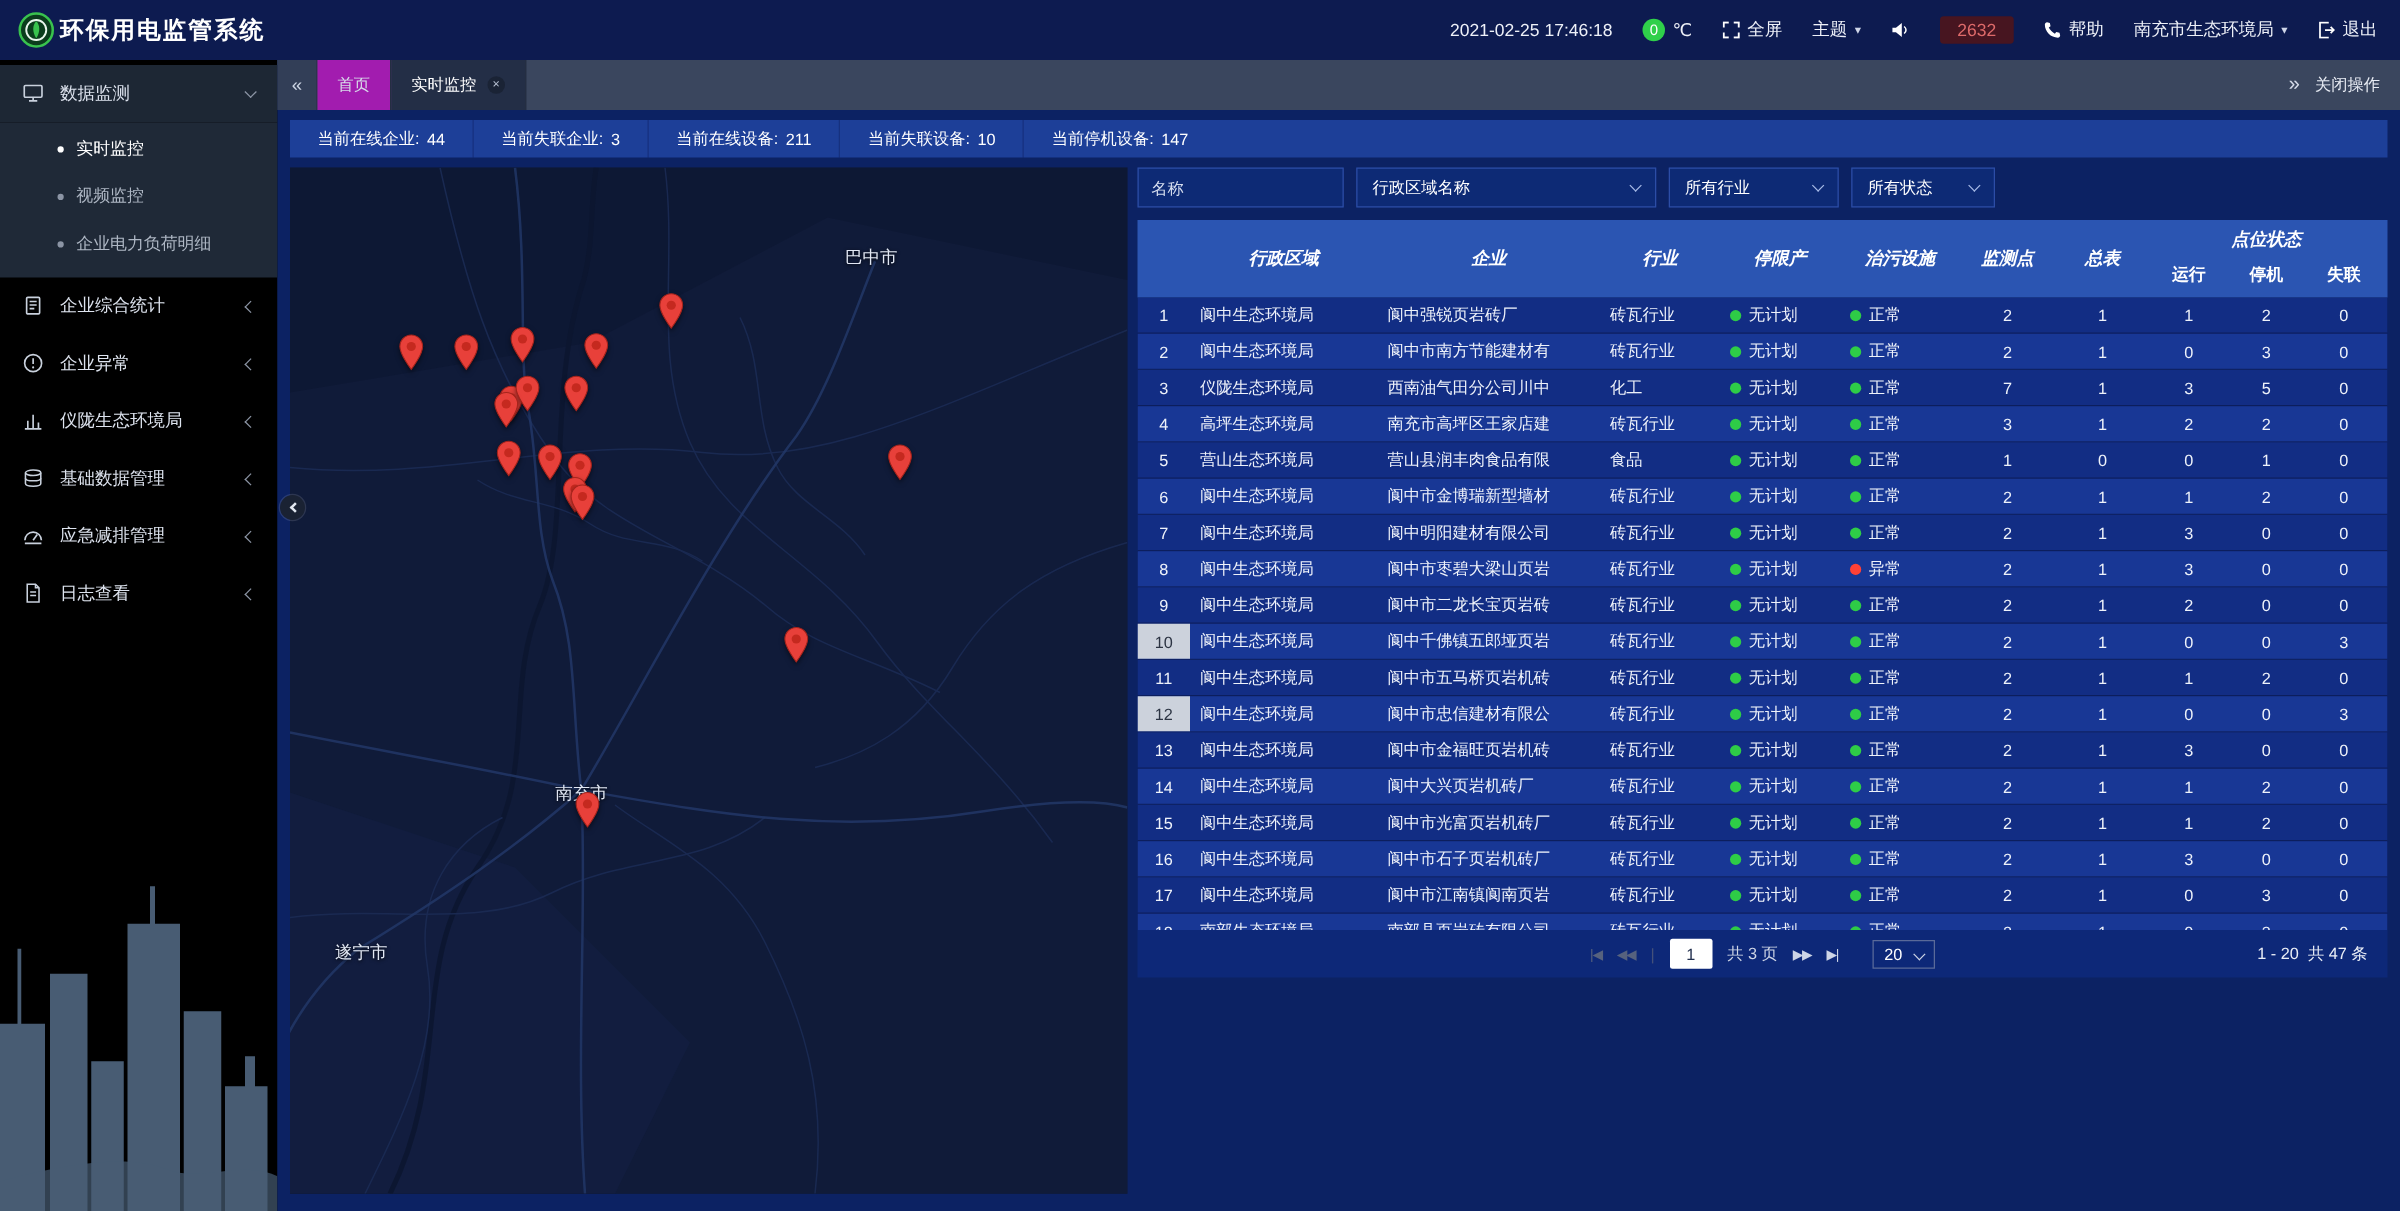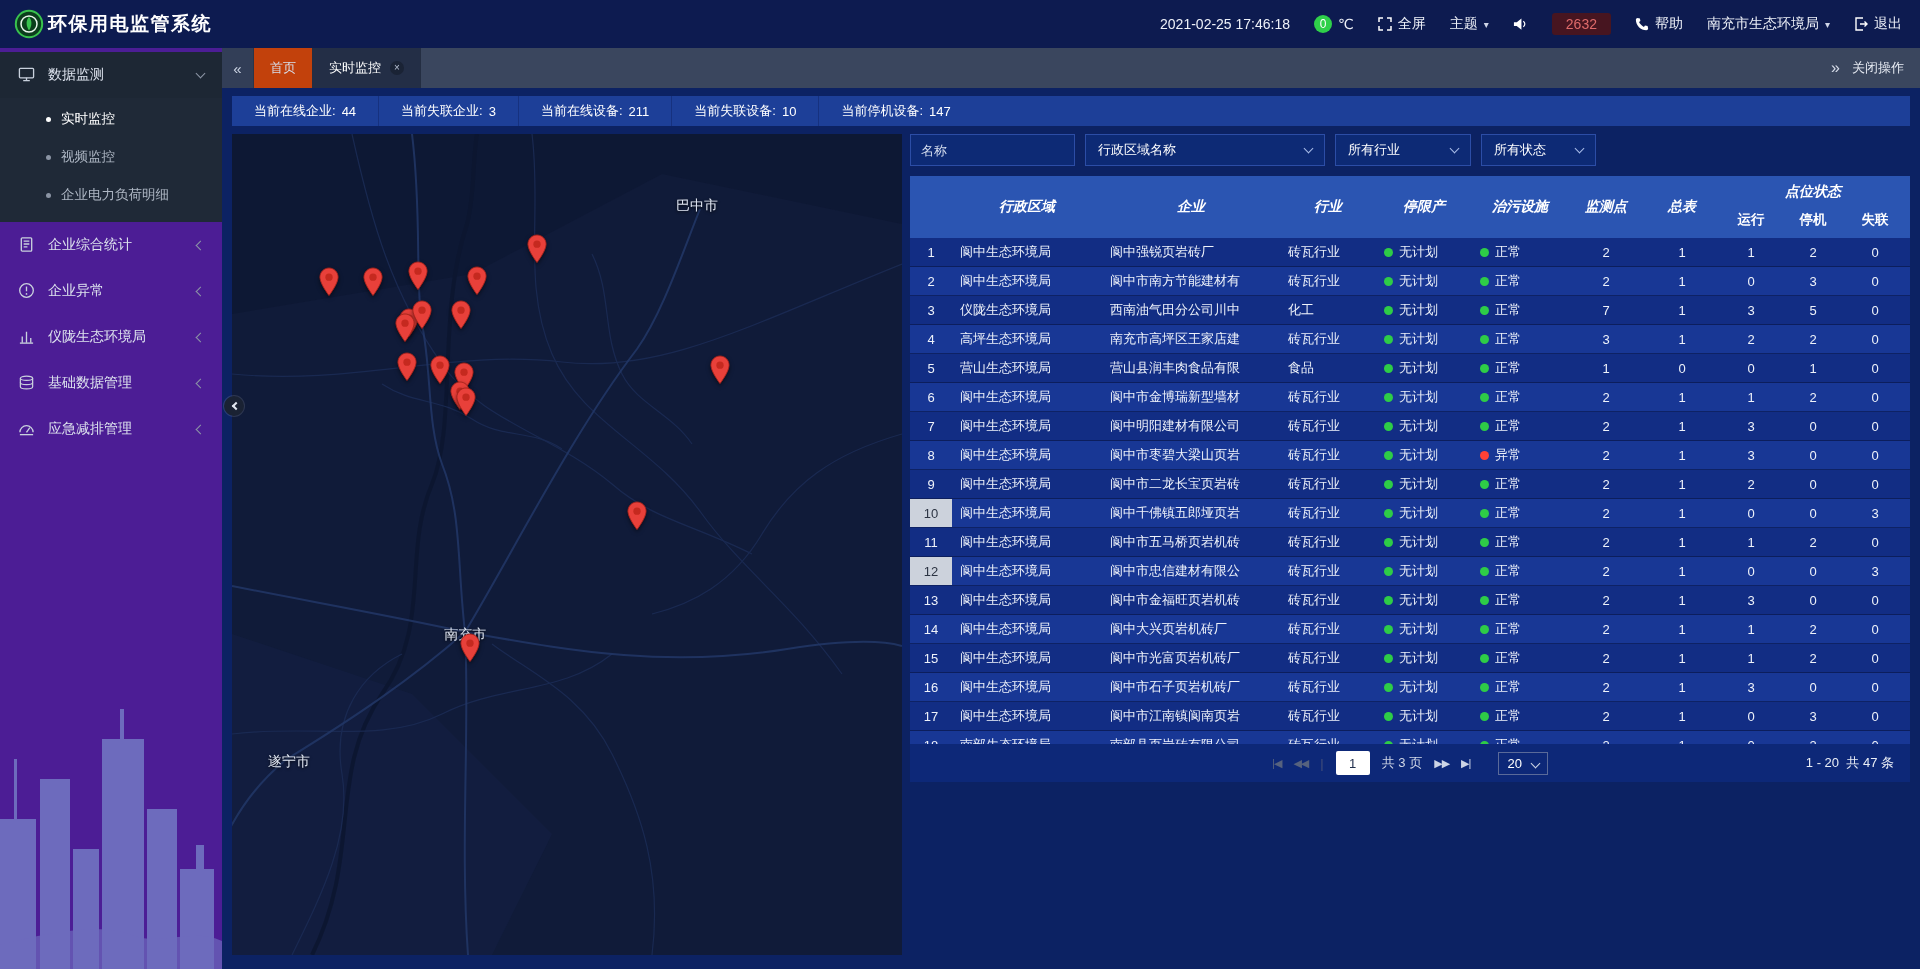--- a/index.html
+++ b/index.html
@@ -14,41 +14,41 @@
   .spacer { flex:1; }
   .tb-right { display:flex; align-items:center; gap:24px; font-size:14px; color:#eef1f8; }
   .tb-item { display:flex; align-items:center; gap:6px; white-space:nowrap; }
   .tb-item.btn { cursor:pointer; }
   .temp-badge { width:18px; height:18px; border-radius:50%; background:#2fd04a; color:#fff; font-size:12px; line-height:18px; text-align:center; display:inline-block; }
   .notif-badge { background:#471520; color:#de6a6a; padding:3px 14px; border-radius:3px; font-size:14px; cursor:pointer; }
   .caret-ch { font-size:10px; color:#cfd6e8; }
 
   
   .main { flex:1; display:flex; min-height:0; }
-  .sidebar { flex:0 0 222px; background:#4c1d95; position:relative; overflow:hidden; }
+  .sidebar { flex:0 0 222px; background:#000000; position:relative; overflow:hidden; }
   .menu { padding-top:4px; position:relative; z-index:2; }
   .group-header { height:46px; display:flex; align-items:center; padding:0 18px; font-size:14px; color:#dde3ee; cursor:pointer; }
   .group.open .group-header { background:#1d2734; }
   .group-header .gicon { width:18px; height:18px; margin-right:12px; display:inline-flex; }
   .chev { width:7px; height:7px; border-right:1.6px solid #8d96a6; border-bottom:1.6px solid #8d96a6; margin-left:auto; transform:rotate(135deg); }
   .chev.down { transform:rotate(45deg); margin-top:-3px; }
   .submenu { background:#1f2937; padding:2px 0 8px; }
   .subitem { height:38px; display:flex; align-items:center; padding-left:46px; font-size:13.5px; color:#aeb7c4; cursor:pointer; }
   .subitem .dot-b { width:5px; height:5px; border-radius:50%; background:#8b94a4; margin-right:10px; flex:0 0 5px; }
   .subitem.active { color:#ffffff; }
   .subitem.active .dot-b { background:#ffffff; }
   .skyline { position:absolute; left:0; bottom:0; z-index:1; opacity:.5; }
 
   .content { flex:1; display:flex; flex-direction:column; min-width:0; background:#0c2263; position:relative; }
 
   
   .tabbar { flex:0 0 40px; background:#3a465e; display:flex; align-items:stretch; }
   .tab-nav { width:32px; display:flex; align-items:center; justify-content:center; background:#323e57; color:#cdd5e4; font-size:15px; cursor:pointer; border-right:1px solid #2a3449; }
   .tabs { display:flex; align-items:stretch; }
-  .tab { display:flex; align-items:center; padding:0 16px; font-size:13px; color:#d7dde9; background:#c2410c; border-right:1px solid #242e42; cursor:pointer; }
+  .tab { display:flex; align-items:center; padding:0 16px; font-size:13px; color:#d7dde9; background:#a21caf; border-right:1px solid #242e42; cursor:pointer; }
   .tab.active { background:#232e46; color:#fff; }
   .tab .close { margin-left:9px; width:14px; height:14px; border-radius:50%; background:#1a2335; color:#b7c0d2; font-size:10px; line-height:13px; text-align:center; }
   .tabbar-right { margin-left:auto; display:flex; align-items:center; gap:12px; padding-right:16px; color:#e8ecf4; font-size:13px; }
   .tab-nav-r { font-size:16px; cursor:pointer; color:#d5dbe8; }
   .close-ops { cursor:pointer; }
 
   
   .statsbar { flex:0 0 30px; margin:8px 10px 0; background:#1d3f98; display:flex; align-items:center; color:#fff; font-size:13px; }
   .stat { height:100%; display:flex; align-items:center; padding:0 22px; gap:6px; }
   .stat:not(:last-child) { border-right:1px solid rgba(5,18,70,.3); }
@@ -246,20 +246,32 @@
                 <svg width="17" height="17" viewBox="0 0 18 18" fill="none" stroke="#c9d1dd" stroke-width="1.4">
                   <path d="M2 13a7 7 0 0 1 14 0"></path>
                   <path d="M9 13 12.5 8"></path>
                   <path d="M2 15.5h14"></path>
                 </svg>
               </span>
               <span>应急减排管理</span>
               <span class="chev"></span>
             </div>
           </div>
+          <div class="group">
+            <div class="group-header">
+              <span class="gicon">
+                <svg width="17" height="17" viewBox="0 0 18 18" fill="none" stroke="#c9d1dd" stroke-width="1.3">
+                  <path d="M4 1.5h7l3 3V16.5H4z"></path>
+                  <path d="M11 1.5v3h3M6.5 8h5M6.5 11h5"></path>
+                </svg>
+              </span>
+              <span>日志查看</span>
+              <span class="chev"></span>
+            </div>
+          </div>
         </nav>
       <svg class="skyline" width="222" height="300" viewBox="0 0 222 300" fill="#8fb8e6">
         <rect x="0" y="150" width="36" height="150"></rect>
         <rect x="14" y="90" width="3" height="64"></rect>
         <rect x="40" y="110" width="30" height="190"></rect>
         <rect x="73" y="180" width="26" height="120"></rect>
         <rect x="102" y="70" width="42" height="230"></rect>
         <rect x="120" y="40" width="4" height="34"></rect>
         <rect x="147" y="140" width="30" height="160"></rect>
         <rect x="180" y="200" width="34" height="100"></rect>

